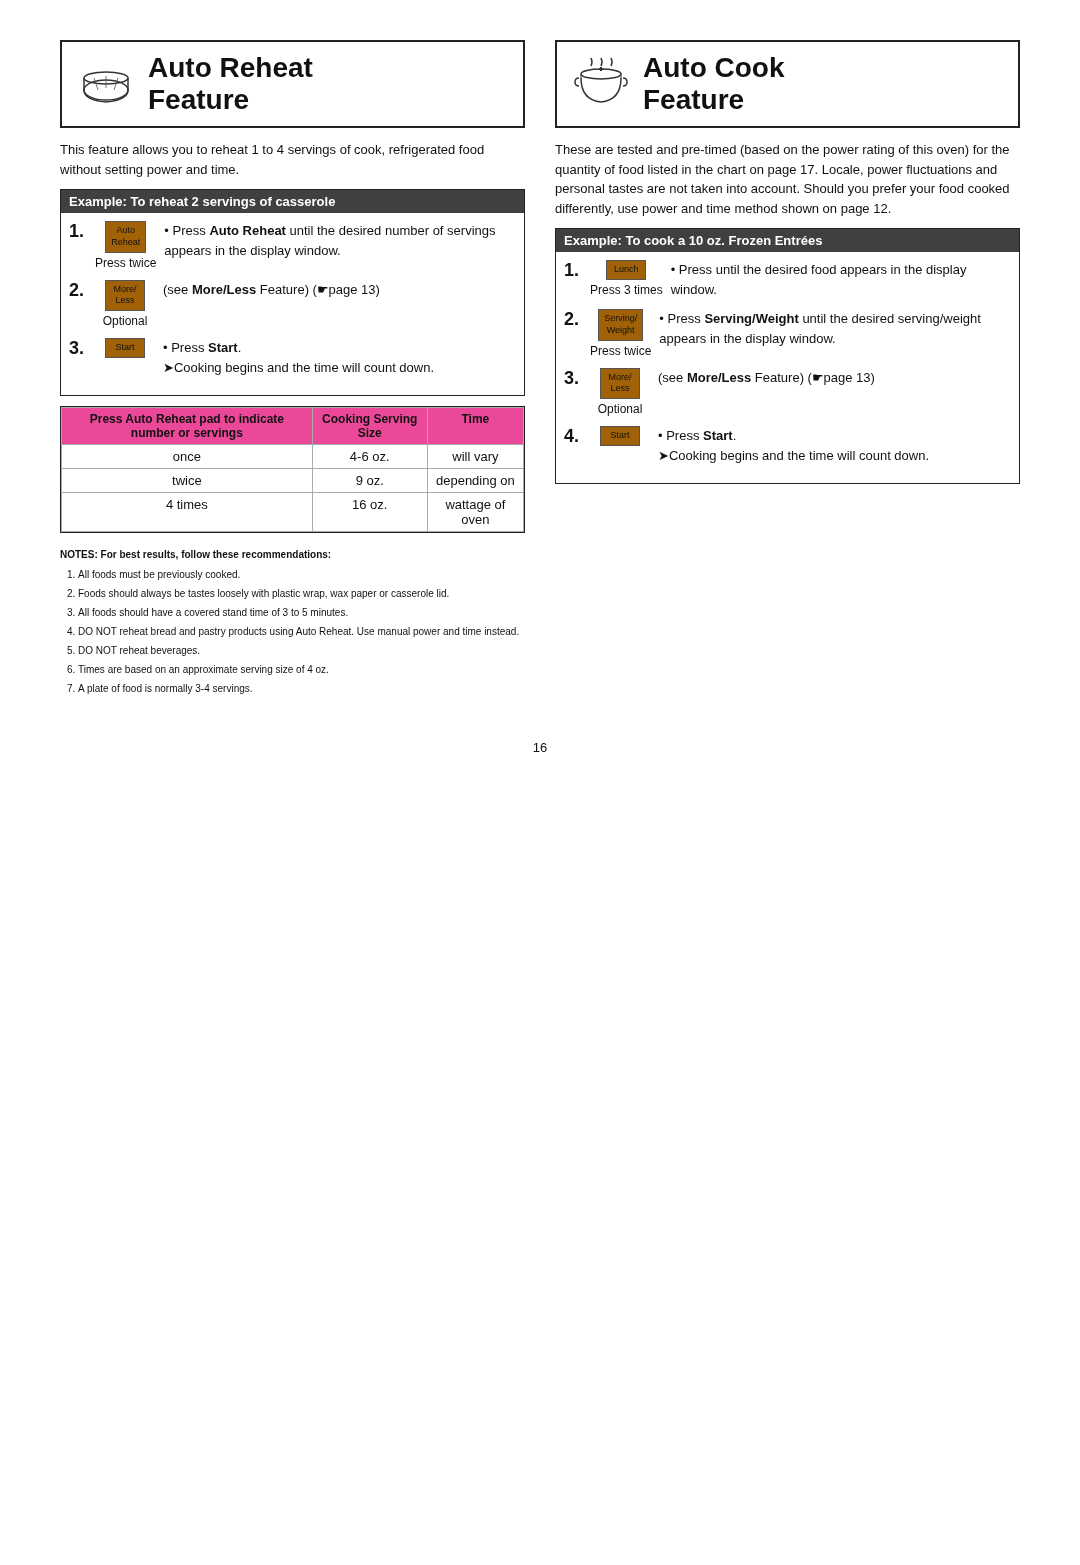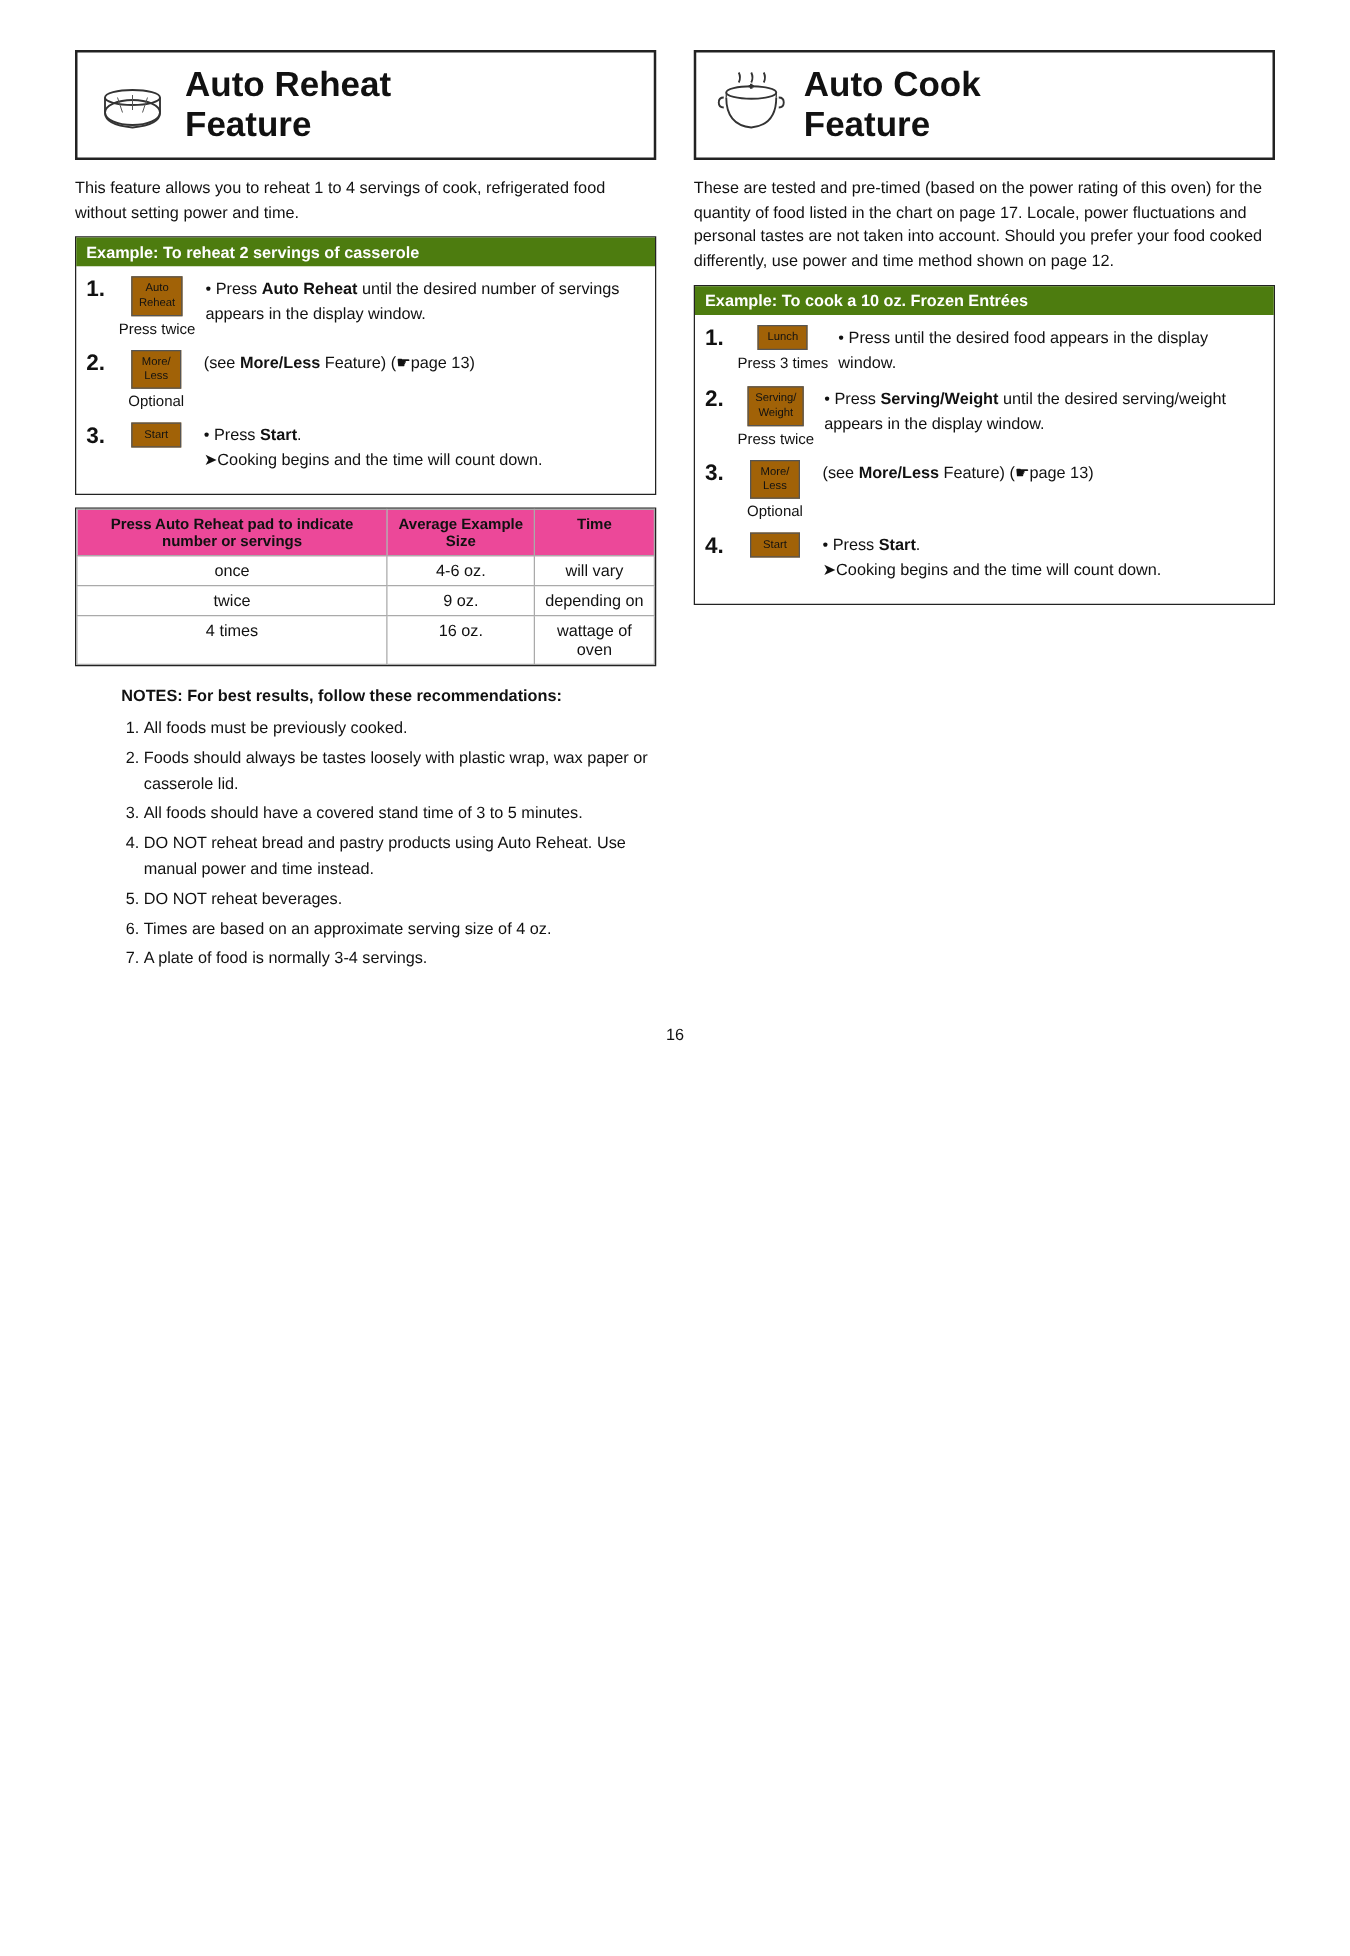--- a/index.html
+++ b/index.html
@@ -41,21 +41,21 @@
     .intro-text {
       font-size: 13px;
       line-height: 1.5;
       margin-bottom: 10px;
     }
     .example-box {
       border: 1.5px solid #222;
       margin-bottom: 10px;
     }
     .example-header {
-      background: #4d7c0f;
+      background: #404040;
       color: #fff;
       padding: 4px 8px;
       font-size: 13px;
       font-weight: bold;
     }
     .steps-container {
       padding: 8px 8px;
     }
     .step-row {
       display: flex;
@@ -112,23 +112,22 @@
     .serving-table td:first-child {
       text-align: center;
     }
     .serving-table th {
       font-weight: bold;
       font-size: 12px;
       background: #ec4899;
     }
     .notes-section {
       margin-top: 14px;
-      font-size: 13px;
+      font-size: 10px;
       line-height: 1.6;
-      margin-left: 37px;
     }
     .notes-section ol {
       padding-left: 18px;
       margin-top: 4px;
     }
     .notes-section ol li {
       margin-bottom: 3px;
     }
     .page-number {
       text-align: center;
@@ -203,21 +202,21 @@
         </div>
 
       </div>
     </div>
 
     <div class="serving-table">
       <table>
         <tbody>
             <tr>
           <th>Press Auto Reheat pad to indicate number or servings</th>
-          <th>Average Example Size</th>
+          <th>Cooking Serving Size</th>
           <th>Time</th>
         </tr>
         <tr>
           <td>once</td>
               <td>4-6 oz.</td>
               <td>will vary</td>
         </tr>
         <tr>
           <td>twice</td>
               <td>9 oz.</td>

